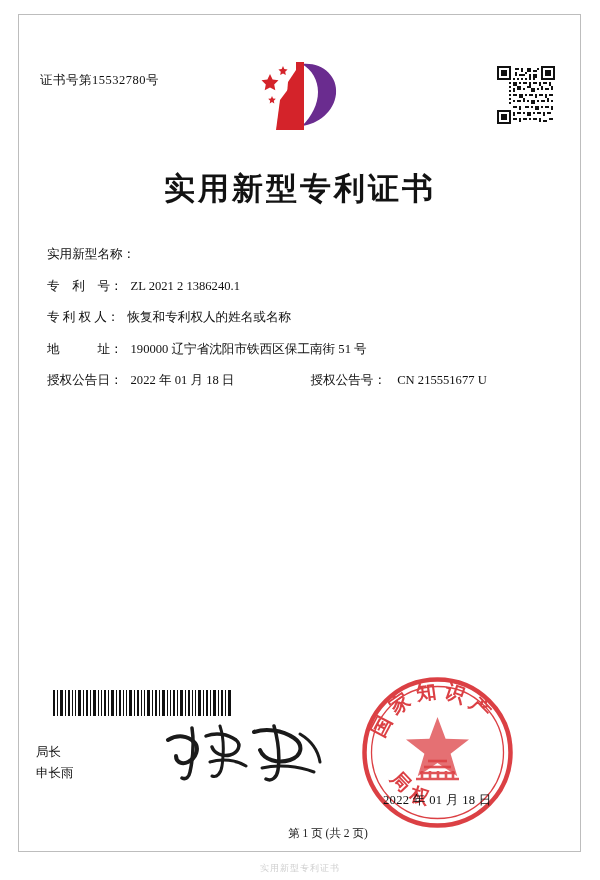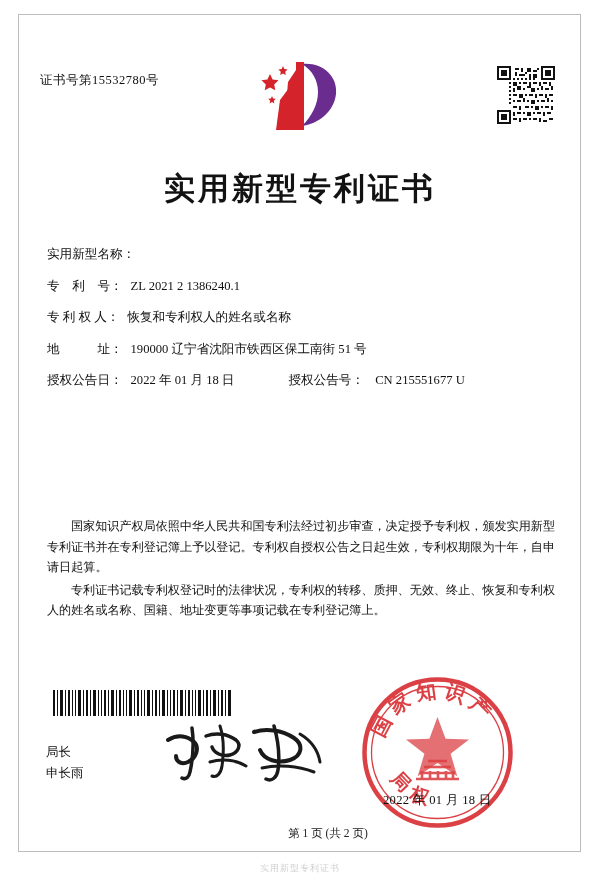--- a/index.html
+++ b/index.html
@@ -91,21 +91,21 @@
     color: #111;
     white-space: nowrap;
   }
   .f-label {
     flex: 0 0 auto;
   }
   .f-value {
     margin-left: 8px;
   }
   .field-row.two-col .col2 {
-    margin-left: 54px;
+    margin-left: 76px;
   }
   .field-row.two-col .col2 .f-value {
     margin-left: 8px;
   }
 
   
   .paras {
     position: absolute;
     left: 47px;
     top: 516px;
@@ -125,21 +125,21 @@
     position: absolute;
     left: 53px;
     top: 690px;
     width: 180px;
     height: 26px;
   }
 
   
   .sig-label {
     position: absolute;
-    left: 46px;
+    left: 36px;
     top: 742px;
     font-size: 12.5px;
     line-height: 21px;
     color: #111;
   }
   .sig-script {
     position: absolute;
     left: 162px;
     top: 722px;
     width: 170px;
@@ -339,24 +339,20 @@
     <div class="field-row two-col">
       <span class="f-label">授权公告日：</span>
       <span class="f-value">2022 年 01 月 18 日</span>
       <span class="col2">
         <span class="f-label">授权公告号：</span>
         <span class="f-value">CN 215551677 U</span>
       </span>
     </div>
   </div>
 
-  <div class="paras">
-    <p class="para">国家知识产权局依照中华人民共和国专利法经过初步审查，决定授予专利权，颁发实用新型专利证书并在专利登记簿上予以登记。专利权自授权公告之日起生效，专利权期限为十年，自申请日起算。</p>
-    <p class="para">专利证书记载专利权登记时的法律状况，专利权的转移、质押、无效、终止、恢复和专利权人的姓名或名称、国籍、地址变更等事项记载在专利登记簿上。</p>
-  </div>
 
   <div class="barcode">
     <svg viewBox="0 0 180 26" width="180" height="26" shape-rendering="crispEdges">
       <g fill="#111111">
         <rect x="0" y="0" width="2" height="26"></rect>
           <rect x="4" y="0" width="1" height="26"></rect>
         <rect x="7" y="0" width="3" height="26"></rect>
           <rect x="12" y="0" width="1" height="26"></rect>
         <rect x="15" y="0" width="2" height="26"></rect>
           <rect x="19" y="0" width="1" height="26"></rect>

